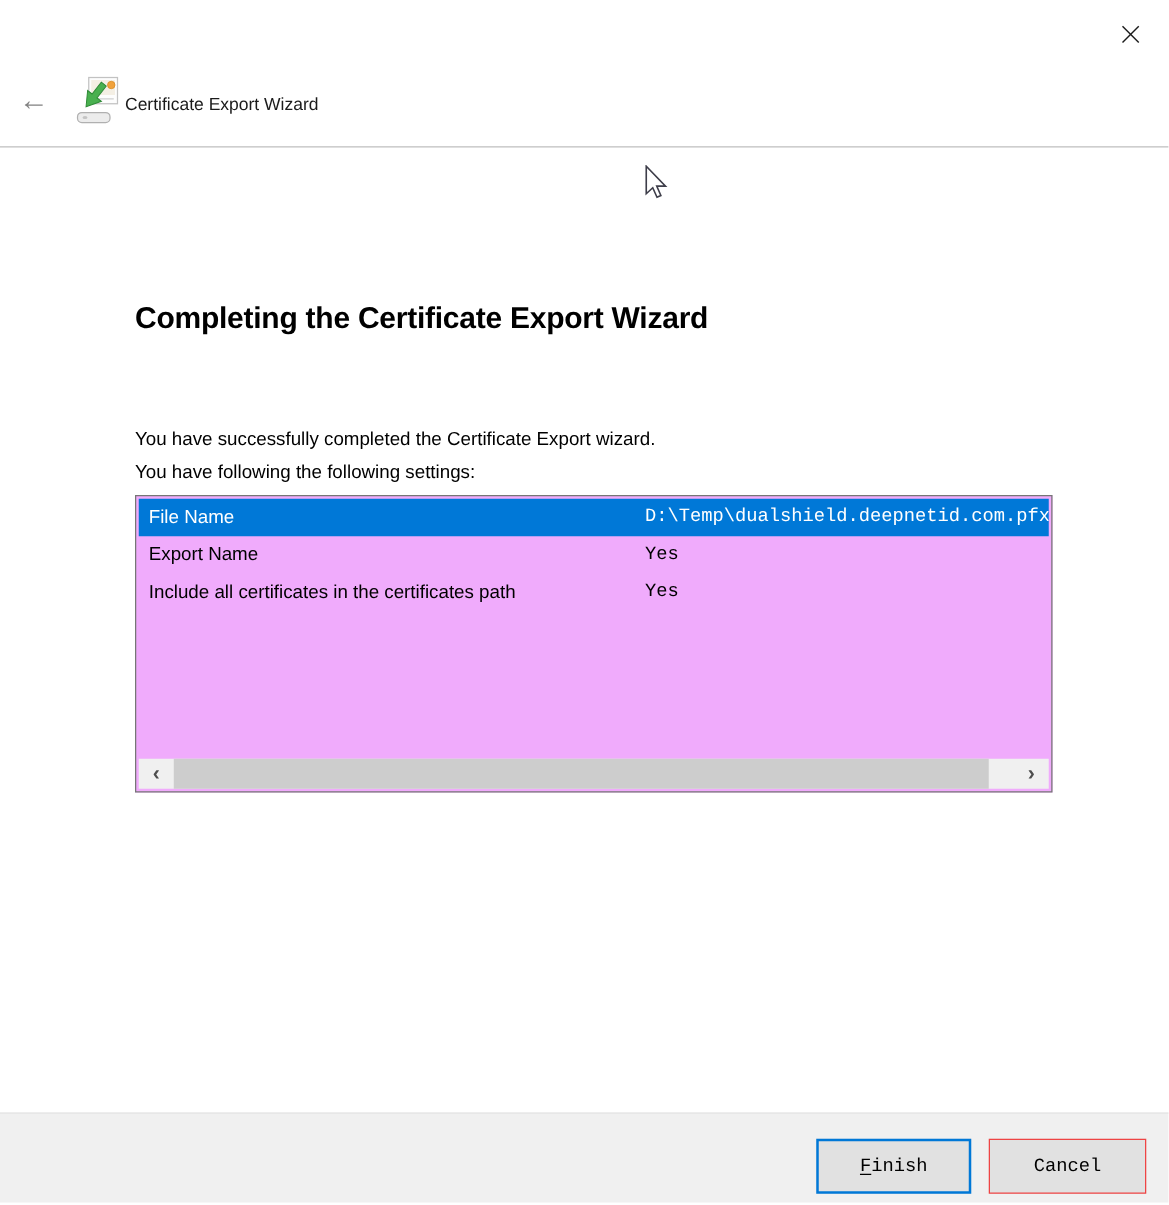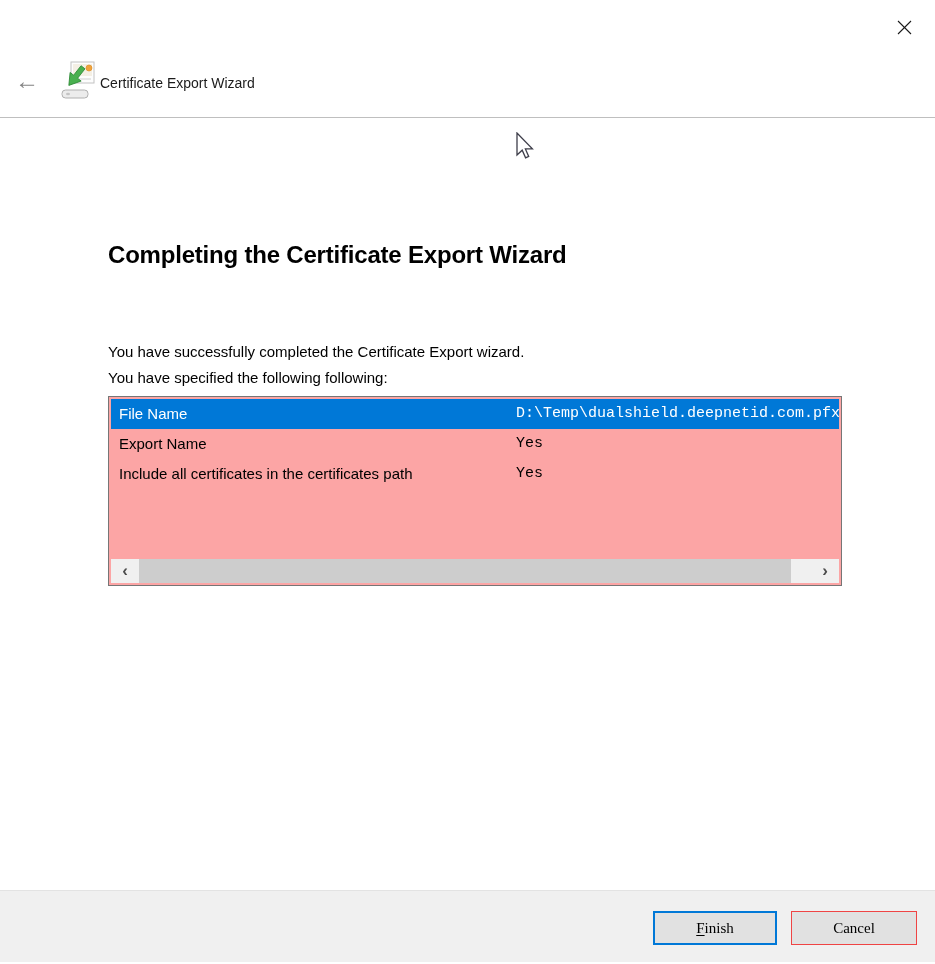--- a/index.html
+++ b/index.html
@@ -106,23 +106,23 @@
     font-size: 15px;
     color: #000000;
   }
 
   
   .listbox {
     position: absolute;
     left: 108px;
     top: 396px;
     width: 734px;
-    height: 190px;
+    height: 238px;
     border: 1px solid #767676;
-    background: #fca5a5;
+    background: #f0abfc;
     overflow: hidden;
   }
   .list-rows {
     position: absolute;
     left: 2px;
     top: 2px;
     right: 2px;
   }
   .list-row {
     position: relative;
@@ -185,23 +185,23 @@
     left: 0;
     top: 890px;
     width: 935px;
     height: 72px;
     background: #f0f0f0;
     border-top: 1px solid #e3e3e3;
   }
   .btn {
     position: absolute;
     top: 20px;
-    height: 34px;
+    height: 44px;
     background: #e1e1e1;
-    font-family: Liberation Serif, serif;
+    font-family: Liberation Mono, monospace;
     font-size: 15px;
     color: #000000;
   }
   .btn-finish {
     left: 653px;
     width: 124px;
     border: 2px solid #0078d7;
   }
   .btn-cancel {
     left: 791px;
@@ -250,21 +250,21 @@
   <span class="cursor">
     <svg width="20" height="30" viewBox="0 0 20 30">
       <path d="M2,1 L2,23 L7.2,18.2 L10.6,25.8 L13.7,24.4 L10.4,16.9 L17.4,16.9 Z" fill="#ffffff" stroke="#3e3e4a" stroke-width="1.3" stroke-linejoin="miter"></path>
     </svg>
   </span>
 
   <h1 class="page-heading">Completing the Certificate Export Wizard</h1>
 
   <p class="intro-text">You have successfully completed the Certificate Export wizard.</p>
 
-  <p class="settings-label">You have specified the following following:</p>
+  <p class="settings-label">You have following the following settings:</p>
 
   <div class="listbox">
     <div class="list-rows">
 
       <div class="list-row selected">
         <span class="cell-name">File Name</span>
         <span class="cell-value">D:\Temp\dualshield.deepnetid.com.pfx</span>
       </div>
 
       <div class="list-row">

